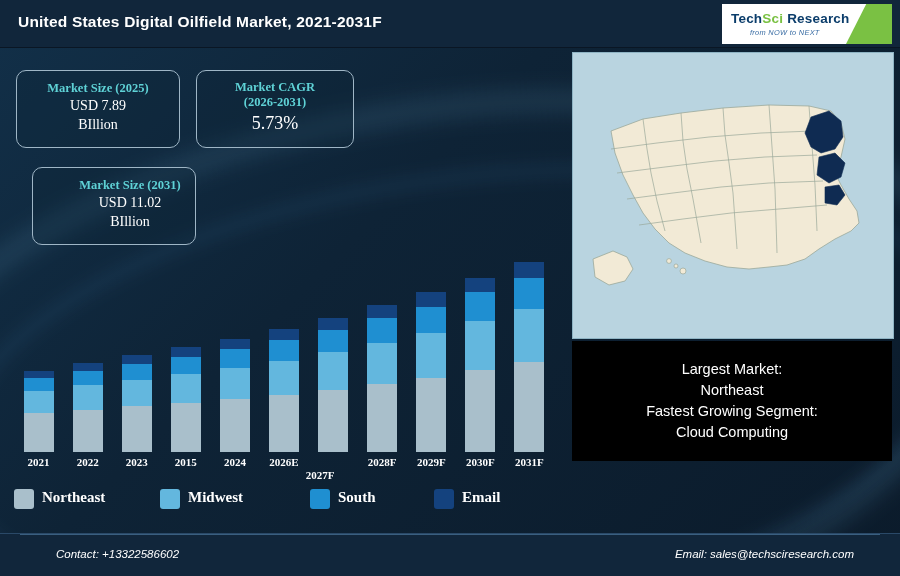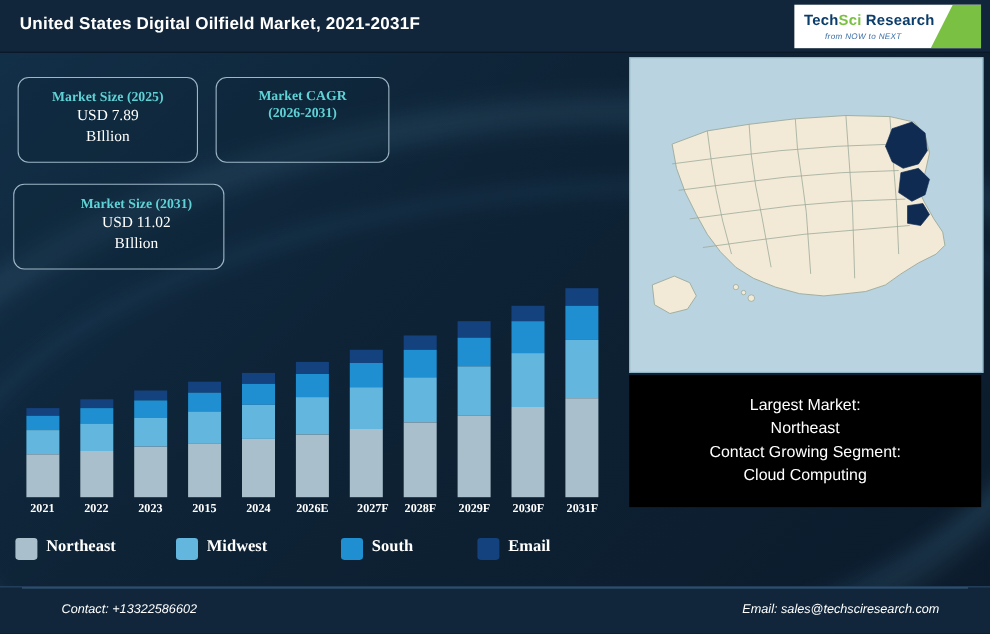--- a/index.html
+++ b/index.html
@@ -62,21 +62,21 @@
   
   .kpi{
     position:absolute;border:1px solid #9fb6c6;border-radius:10px;
     text-align:center;color:#ffffff;background:rgba(12,34,52,0.25);
   }
   .kpi .lbl{color:#5fd2d6;font-size:12.5px;font-weight:bold;line-height:15px;}
   .kpi .val{color:#ffffff;font-size:14px;line-height:19px;}
   #kpi-size-2025{left:16px;top:23px;width:164px;height:78px;padding-top:10px;box-sizing:border-box;}
   #kpi-cagr{left:196px;top:23px;width:158px;height:78px;padding-top:9px;box-sizing:border-box;}
   #kpi-cagr .val{font-size:18px;line-height:26px;}
-  #kpi-size-2031{left:12px;top:120px;width:192px;height:78px;padding-top:10px;box-sizing:border-box;padding-left:32px;}
+  #kpi-size-2031{left:32px;top:120px;width:164px;height:78px;padding-top:10px;box-sizing:border-box;padding-left:32px;}
 
   
   #plot{
     position:absolute;left:14px;top:215px;width:540px;height:190px;
   }
   .bar-group{
     position:absolute;bottom:0;width:30px;
   }
   .seg{width:100%;display:block;}
   .s-ne{background:#a9bfcb;}
@@ -145,20 +145,21 @@
 
     <div class="kpi" id="kpi-size-2025">
       <div class="lbl">Market Size (2025)</div>
       <div class="val">USD 7.89</div>
       <div class="val">BIllion</div>
     </div>
 
     <div class="kpi" id="kpi-cagr">
       <div class="lbl">Market CAGR</div>
       <div class="lbl">(2026-2031)</div>
+      <div class="val">5.73%</div>
     </div>
 
     <div class="kpi" id="kpi-size-2031">
       <div class="lbl">Market Size (2031)</div>
       <div class="val">USD 11.02</div>
       <div class="val">BIllion</div>
     </div>
 
     <div id="plot">
         <div class="bar-group" style="left: 9.54545px; width: 30px;">
@@ -228,21 +229,21 @@
           <div class="seg s-ne" style="height: 89.6552px;"></div>
         </div>
       </div>
     <div id="xaxis">
         <div class="xtick" style="left: -1.45455px;">2021</div>
         <div class="xtick" style="left: 47.6364px;">2022</div>
         <div class="xtick" style="left: 96.7273px;">2023</div>
         <div class="xtick" style="left: 145.818px;">2015</div>
         <div class="xtick" style="left: 194.909px;">2024</div>
         <div class="xtick" style="left: 244px;">2026E</div>
-        <div class="xtick" style="left: 299px;">2027F</div>
+        <div class="xtick" style="left: 280px; margin-top: 13px;">2027F</div>
         <div class="xtick" style="left: 342.182px;">2028F</div>
         <div class="xtick" style="left: 391.273px;">2029F</div>
         <div class="xtick" style="left: 440.364px;">2030F</div>
         <div class="xtick" style="left: 489.455px;">2031F</div>
       </div>
     <div id="legend">
         <div class="lg-item" style="left: 0px;">
           <span class="lg-sw" style="background: rgb(169, 191, 203);"></span>
           <span class="lg-tx">Northeast</span>
         </div>
@@ -295,21 +296,21 @@
         <circle cx="96" cy="208" r="2.4"></circle>
           <circle cx="103" cy="213" r="2"></circle>
           <circle cx="110" cy="218" r="3"></circle>
       </g>
     </svg>
   </div>
 
   <div id="callout">
     <div>Largest Market:</div>
     <div>Northeast</div>
-    <div>Contact Growing Segment:</div>
+    <div>Fastest Growing Segment:</div>
     <div>Cloud Computing</div>
   </div>
 
   <div id="footer">
     <div class="ln"></div>
     <div id="contact">Contact: +13322586602</div>
     <div id="email">Email: sales@techsciresearch.com</div>
   </div>
 
 </div>

